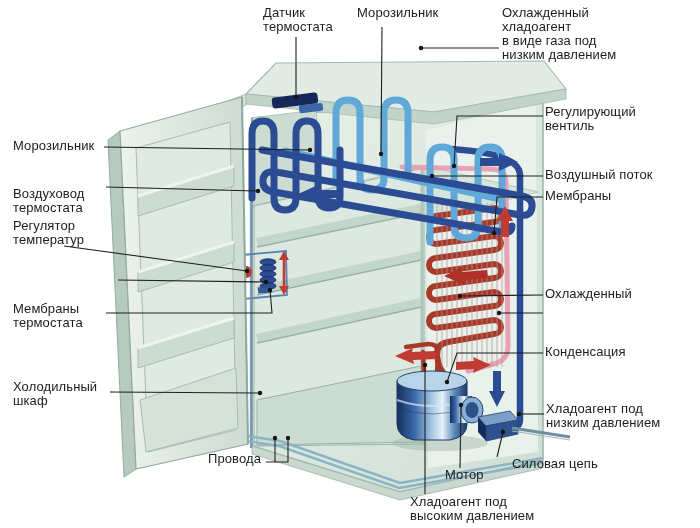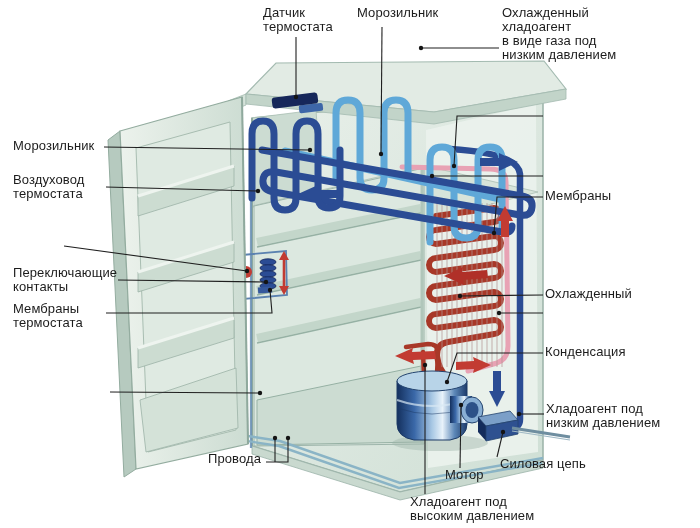--- a/index.html
+++ b/index.html
@@ -203,36 +203,41 @@
         <circle cx="499" cy="313" r="2.2"></circle>
       <circle cx="447" cy="382" r="2.2"></circle>
         <circle cx="519" cy="414" r="2.2"></circle>
       <circle cx="503" cy="432" r="2.2"></circle>
         <circle cx="461" cy="405" r="2.2"></circle>
       <circle cx="425" cy="365" r="2.2"></circle>
     </g>
   </svg>
 
   <div class="lbl" style="left:13px;top:139px">Морозильник</div>
-  <div class="lbl" style="left:13px;top:173px">Воздуховод
+  <div class="lbl" style="left:13px;top:187px">Воздуховод
 термостата</div>
-  <div class="lbl" style="left:13px;top:266px">Переключающие
-контакты</div>
+  <div class="lbl" style="left:13px;top:219px">Регулятор
+температур</div>
   <div class="lbl" style="left:13px;top:302px">Мембраны
 термостата</div>
+  <div class="lbl" style="left:13px;top:380px">Холодильный
+шкаф</div>
   <div class="lbl" style="left:263px;top:6px">Датчик
 термостата</div>
   <div class="lbl" style="left:357px;top:6px">Морозильник</div>
   <div class="lbl" style="left:502px;top:6px">Охлажденный
 хладоагент
 в виде газа под
 низким давлением</div>
+  <div class="lbl" style="left:545px;top:105px">Регулирующий
+вентиль</div>
+  <div class="lbl" style="left:545px;top:168px">Воздушный поток</div>
   <div class="lbl" style="left:545px;top:189px">Мембраны</div>
   <div class="lbl" style="left:545px;top:287px">Охлажденный</div>
   <div class="lbl" style="left:545px;top:345px">Конденсация</div>
   <div class="lbl" style="left:546px;top:402px">Хладоагент под
 низким давлением</div>
-  <div class="lbl" style="left:500px;top:457px">Силовая цепь</div>
+  <div class="lbl" style="left:512px;top:457px">Силовая цепь</div>
   <div class="lbl" style="left:445px;top:468px">Мотор</div>
   <div class="lbl" style="left:410px;top:495px">Хладоагент под
 высоким давлением</div>
   <div class="lbl" style="left:208px;top:452px">Провода</div>
 </div>
 
 </body></html>

